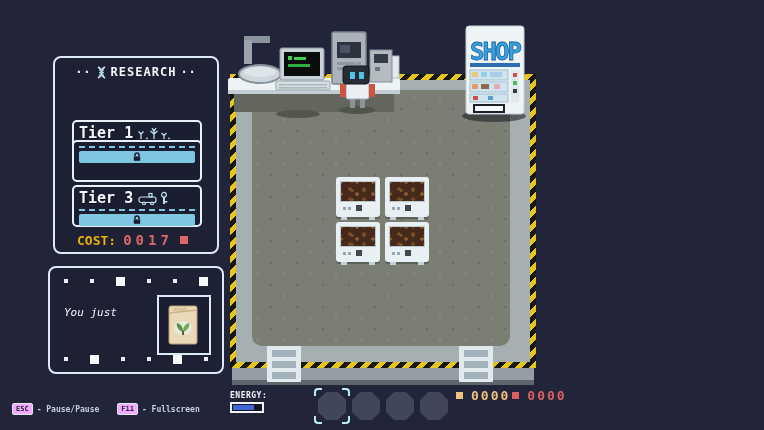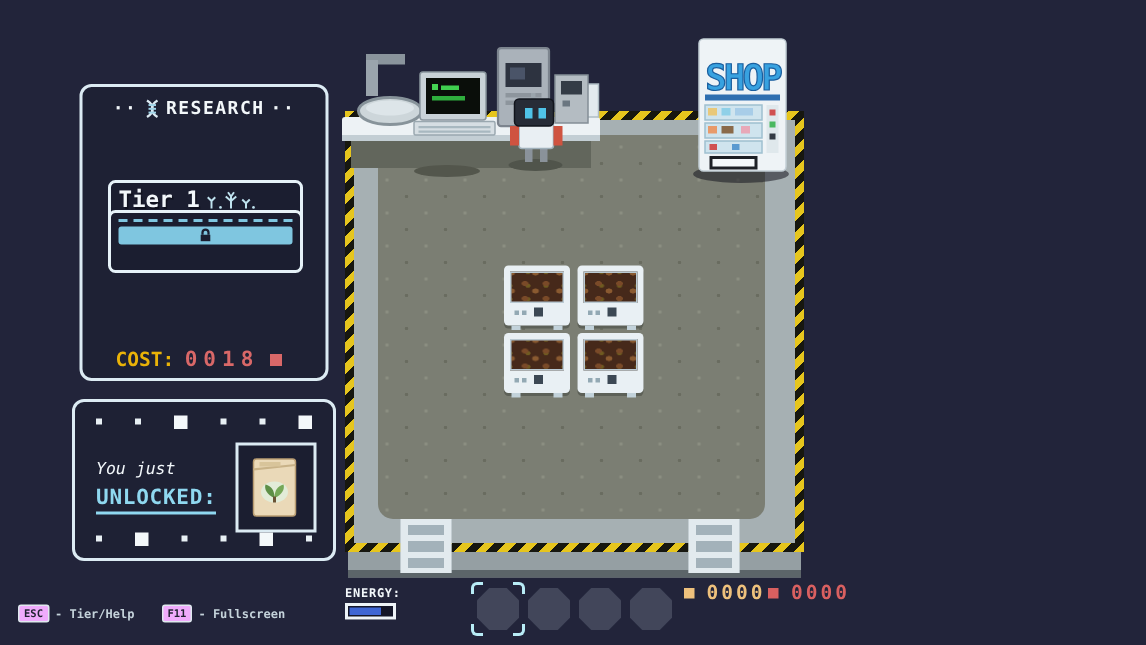--- a/index.html
+++ b/index.html
@@ -258,40 +258,62 @@
     <div id="tier2" class="tier">
       <div class="tier-div"></div>
       <div class="lockbar">
         <svg width="10" height="10" viewBox="0 0 10 10">
           <path d="M3 4.5 V3 a2 2 0 0 1 4 0 V4.5" fill="none" stroke="#1b1e30" stroke-width="1.5"></path>
           <rect x="1.8" y="4.5" width="6.4" height="4.3" fill="#1b1e30"></rect>
         </svg>
       </div>
     </div>
 
+    <div id="tier3" class="tier">
+      <div class="tier-head">
+        <span class="tier-label">Tier 3</span>
+        <svg width="34" height="14" viewBox="0 0 34 14">
+          <g fill="none" stroke="#bfe2ee" stroke-width="1.2">
+            <rect x="2" y="6" width="17" height="5.5" rx="2"></rect>
+            <circle cx="7" cy="12.4" r="1.4"></circle>
+              <circle cx="15" cy="12.4" r="1.4"></circle>
+            <rect x="12" y="2.5" width="3" height="3.5"></rect>
+            <circle cx="27" cy="3.8" r="2.4"></circle>
+          </g>
+          <rect x="26" y="6" width="2" height="7" fill="#bfe2ee"></rect>
+          <rect x="28" y="10" width="2.4" height="1.5" fill="#bfe2ee"></rect>
+        </svg>
+      </div>
+      <div class="tier-div"></div>
+      <div class="lockbar">
+        <svg width="10" height="10" viewBox="0 0 10 10">
+          <path d="M3 4.5 V3 a2 2 0 0 1 4 0 V4.5" fill="none" stroke="#1b1e30" stroke-width="1.5"></path>
+          <rect x="1.8" y="4.5" width="6.4" height="4.3" fill="#1b1e30"></rect>
+        </svg>
+      </div>
+    </div>
 
     <div class="cost">
       <span class="cost-label">COST:</span>
-      <span class="cost-value">0018</span>
+      <span class="cost-value">0017</span>
       <span class="cost-icon"></span>
     </div>
   </div>
 
   <div id="unlocked" class="panel">
     <div class="deco-row deco-top">
         <div class="deco small"></div>
         <div class="deco small"></div>
         <div class="deco big"></div>
         <div class="deco small"></div>
         <div class="deco small"></div>
         <div class="deco big"></div>
       </div>
     <div class="unlock-text">
       <span class="you-just">You just</span>
-      <span class="unlocked-label">UNLOCKED:</span>
     </div>
     <div class="item-box">
       <svg width="34" height="44" viewBox="0 0 34 44">
         <rect x="2" y="3" width="28" height="38" rx="2" fill="#ead9b8" stroke="#b99d72"></rect>
         <path d="M2 10 L30 7" stroke="#c8b288" stroke-width="1.5" fill="none"></path>
         <rect x="6" y="5" width="14" height="3" fill="#d8c49a"></rect>
         <ellipse cx="16" cy="25" rx="9" ry="7" fill="#e2ecd8"></ellipse>
         <path d="M16 29 C11 27 9 23 10 20 C14 21 16 24 16 29 Z" fill="#5e8f46"></path>
         <path d="M16 29 C21 27 23 23 22 20 C18 21 16 24 16 29 Z" fill="#76a858"></path>
         <rect x="15" y="28" width="2" height="4" fill="#6a5233"></rect>
@@ -303,21 +325,21 @@
         <div class="deco small"></div>
         <div class="deco small"></div>
         <div class="deco big"></div>
         <div class="deco small"></div>
       </div>
   </div>
 
   <div id="hotkeys">
       <div class="hotkey">
         <span class="keycap">ESC</span>
-        <span class="kaction">- Tier/Help</span>
+        <span class="kaction">- Pause/Pause</span>
       </div>
       <div class="hotkey">
         <span class="keycap">F11</span>
         <span class="kaction">- Fullscreen</span>
       </div>
     </div>
 
   <div id="energy">
     <div class="energy-label">ENERGY:</div>
     <div class="energy-bar">

